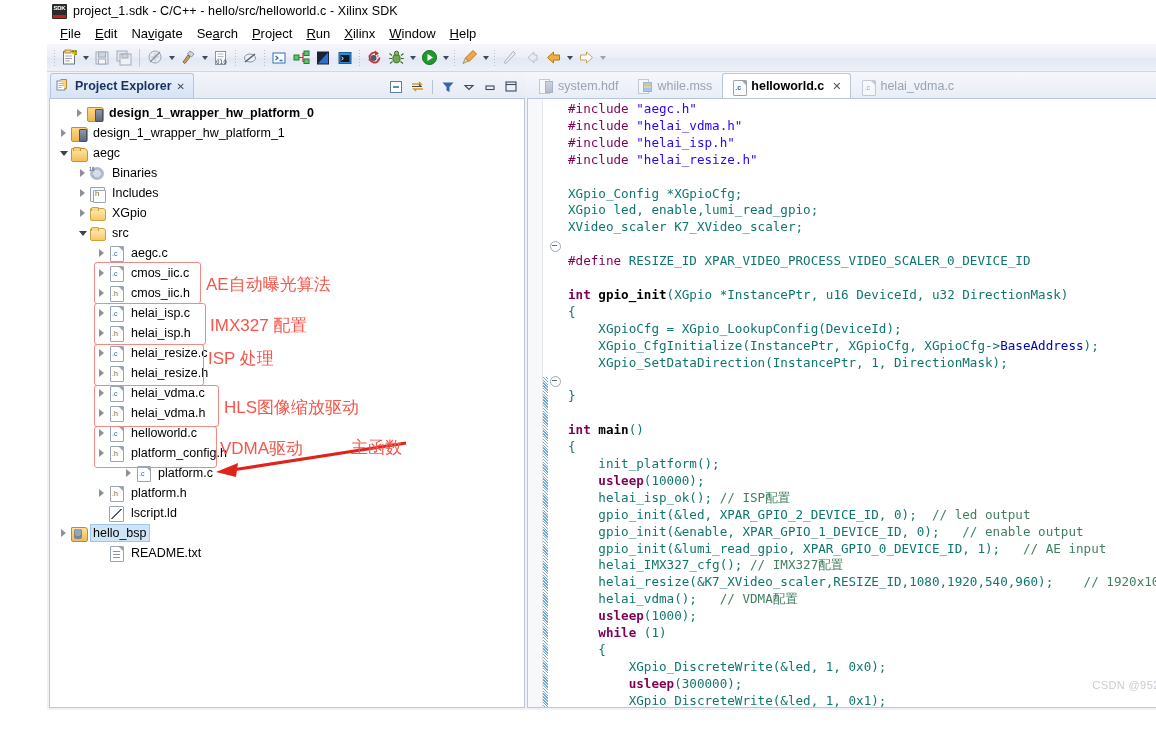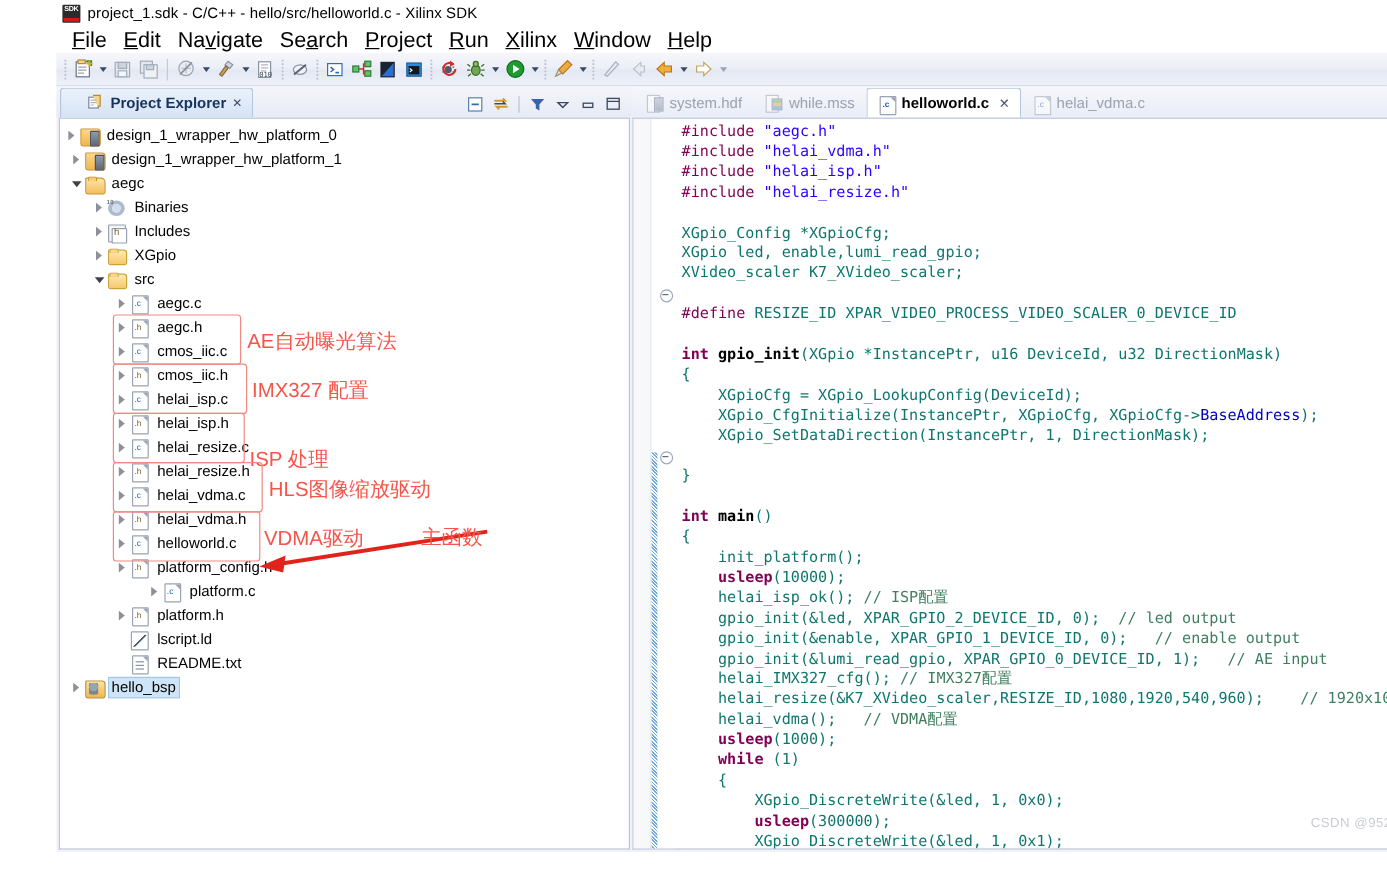--- a/index.html
+++ b/index.html
@@ -22,21 +22,21 @@
     background:#2b2b2b;border-radius:1px;position:relative;
     display:flex;align-items:flex-start;justify-content:center;
   }
   .sdk-logo span{font-size:6px;color:#fff;line-height:9px;letter-spacing:-0.3px;font-weight:bold;}
   .sdk-logo::after{content:"";position:absolute;left:1px;right:1px;bottom:1px;height:3px;background:#d01a1a;}
   .title-text{font-size:12.5px;color:#000;letter-spacing:0.1px;}
 
   
   .menubar{height:22px;display:flex;align-items:center;padding-left:6px;background:#fff;}
   .menu-item{
-    padding:2px 7px;font-size:18px;color:#000;cursor:default;
+    padding:2px 7px;font-size:13px;color:#000;cursor:default;
   }
   .menu-item u{text-decoration:underline;}
 
   
   .toolbar{
     height:27px;
     background:linear-gradient(to bottom,#f6f7fb 0%,#eceff7 45%,#e3e8f3 55%,#eef1f8 100%);
     border-bottom:1px solid #cfd6e4;
     display:flex;align-items:center;padding-left:4px;gap:0px;
   }
@@ -62,21 +62,21 @@
 
   
   .left-pane{width:480px;display:flex;flex-direction:column;}
   .pe-tabrow{
     height:26px;display:flex;align-items:flex-end;
     background:linear-gradient(to bottom,#f3f5fa,#e7ebf5);
     position:relative;
   }
   .pe-tab{
     height:24px;display:flex;align-items:center;gap:5px;
-    padding:0 8px 0 22px;
+    padding:0 8px 0 5px;
     background:linear-gradient(to bottom,#eaf1fb,#d6e3f5);
     border:1px solid #b6c6de;border-bottom:none;
     border-radius:3px 3px 0 0;
     font-size:12.5px;color:#17325c;font-weight:bold;
     margin-left:3px;
     text-align:right;
   }
   .pe-tab-title{font-weight:bold;}
   .pe-toolicons{margin-left:auto;display:flex;align-items:center;gap:3px;padding-right:7px;padding-bottom:3px;}
   .pe-ti{width:18px;height:17px;display:flex;align-items:center;justify-content:center;}
@@ -497,21 +497,21 @@
             <svg width="14" height="13" viewBox="0 0 14 13">
                 <rect x="2" y="2" width="10" height="9" fill="none" stroke="#3c4a5e" stroke-width="1.1"></rect>
                 <path d="M2 4.5h10" stroke="#3c4a5e" stroke-width="1.1"></path>
               </svg>
           </div>
         </div>
       </div>
 
       <div class="tree-host">
         <div class="tree" id="tree">
-            <div class="row" style="padding-left: 4px;">
+            <div class="row" style="padding-left: 24px; font-weight: bold;">
               <span class="arrow closed"></span>
               <span class="ico">
                 <span class="ic-hwplat" style="position: absolute;"></span>
               </span>
               <span class="label">design_1_wrapper_hw_platform_0</span>
             </div>
             <div class="row" style="padding-left: 8px;">
               <span class="arrow closed"></span>
               <span class="ico">
                 <span class="ic-hwplat" style="position: absolute;"></span>
@@ -558,165 +558,156 @@
               <span class="ico">
                 <span class="ic-file c" style="position: absolute;">
                   <span class="tag">.c</span>
                 </span>
               </span>
               <span class="label">aegc.c</span>
             </div>
             <div class="row" style="padding-left: 46px;">
               <span class="arrow closed"></span>
               <span class="ico">
+                <span class="ic-file c" style="position: absolute;">
+                  <span class="tag">.c</span>
+                </span>
+              </span>
+              <span class="label">cmos_iic.c</span>
+            </div>
+            <div class="row" style="padding-left: 46px;">
+              <span class="arrow closed"></span>
+              <span class="ico">
                 <span class="ic-file h" style="position: absolute;">
                   <span class="tag">.h</span>
                 </span>
               </span>
-              <span class="label">aegc.h</span>
+              <span class="label">cmos_iic.h</span>
             </div>
             <div class="row" style="padding-left: 46px;">
               <span class="arrow closed"></span>
               <span class="ico">
                 <span class="ic-file c" style="position: absolute;">
                   <span class="tag">.c</span>
                 </span>
               </span>
-              <span class="label">cmos_iic.c</span>
+              <span class="label">helai_isp.c</span>
             </div>
             <div class="row" style="padding-left: 46px;">
               <span class="arrow closed"></span>
               <span class="ico">
                 <span class="ic-file h" style="position: absolute;">
                   <span class="tag">.h</span>
                 </span>
               </span>
-              <span class="label">cmos_iic.h</span>
+              <span class="label">helai_isp.h</span>
             </div>
             <div class="row" style="padding-left: 46px;">
               <span class="arrow closed"></span>
               <span class="ico">
                 <span class="ic-file c" style="position: absolute;">
                   <span class="tag">.c</span>
                 </span>
               </span>
-              <span class="label">helai_isp.c</span>
+              <span class="label">helai_resize.c</span>
             </div>
             <div class="row" style="padding-left: 46px;">
               <span class="arrow closed"></span>
               <span class="ico">
                 <span class="ic-file h" style="position: absolute;">
                   <span class="tag">.h</span>
                 </span>
               </span>
-              <span class="label">helai_isp.h</span>
+              <span class="label">helai_resize.h</span>
             </div>
             <div class="row" style="padding-left: 46px;">
               <span class="arrow closed"></span>
               <span class="ico">
                 <span class="ic-file c" style="position: absolute;">
                   <span class="tag">.c</span>
                 </span>
               </span>
-              <span class="label">helai_resize.c</span>
+              <span class="label">helai_vdma.c</span>
             </div>
             <div class="row" style="padding-left: 46px;">
               <span class="arrow closed"></span>
               <span class="ico">
                 <span class="ic-file h" style="position: absolute;">
                   <span class="tag">.h</span>
                 </span>
               </span>
-              <span class="label">helai_resize.h</span>
+              <span class="label">helai_vdma.h</span>
             </div>
             <div class="row" style="padding-left: 46px;">
               <span class="arrow closed"></span>
               <span class="ico">
                 <span class="ic-file c" style="position: absolute;">
                   <span class="tag">.c</span>
                 </span>
               </span>
-              <span class="label">helai_vdma.c</span>
+              <span class="label">helloworld.c</span>
             </div>
             <div class="row" style="padding-left: 46px;">
               <span class="arrow closed"></span>
               <span class="ico">
                 <span class="ic-file h" style="position: absolute;">
                   <span class="tag">.h</span>
                 </span>
               </span>
-              <span class="label">helai_vdma.h</span>
-            </div>
-            <div class="row" style="padding-left: 46px;">
+              <span class="label">platform_config.h</span>
+            </div>
+            <div class="row" style="padding-left: 73px;">
               <span class="arrow closed"></span>
               <span class="ico">
                 <span class="ic-file c" style="position: absolute;">
                   <span class="tag">.c</span>
                 </span>
               </span>
-              <span class="label">helloworld.c</span>
+              <span class="label">platform.c</span>
             </div>
             <div class="row" style="padding-left: 46px;">
               <span class="arrow closed"></span>
               <span class="ico">
                 <span class="ic-file h" style="position: absolute;">
                   <span class="tag">.h</span>
                 </span>
               </span>
-              <span class="label">platform_config.h</span>
-            </div>
-            <div class="row" style="padding-left: 73px;">
-              <span class="arrow closed"></span>
-              <span class="ico">
-                <span class="ic-file c" style="position: absolute;">
-                  <span class="tag">.c</span>
-                </span>
-              </span>
-              <span class="label">platform.c</span>
-            </div>
-            <div class="row" style="padding-left: 46px;">
-              <span class="arrow closed"></span>
-              <span class="ico">
-                <span class="ic-file h" style="position: absolute;">
-                  <span class="tag">.h</span>
-                </span>
-              </span>
               <span class="label">platform.h</span>
             </div>
             <div class="row" style="padding-left: 46px;">
               <span class="arrow none"></span>
               <span class="ico">
                 <span class="ic-ld" style="position: absolute;"></span>
               </span>
               <span class="label">lscript.ld</span>
             </div>
+            <div class="row" style="padding-left: 8px;">
+              <span class="arrow closed"></span>
+              <span class="ico">
+                <span class="ic-bsp" style="position: absolute;"></span>
+              </span>
+              <span class="label sel">hello_bsp</span>
+            </div>
             <div class="row" style="padding-left: 46px;">
               <span class="arrow none"></span>
               <span class="ico">
                 <span class="ic-file txt" style="position: absolute;"></span>
               </span>
               <span class="label">README.txt</span>
-            </div>
-            <div class="row" style="padding-left: 8px;">
-              <span class="arrow closed"></span>
-              <span class="ico">
-                <span class="ic-bsp" style="position: absolute;"></span>
-              </span>
-              <span class="label sel">hello_bsp</span>
             </div>
           </div>
 
         <div class="ann-box" style="left:44px;top:163px;width:105px;height:40px;"></div>
         <div class="ann-text cn" style="left:156px;top:174px;text-align:right;">AE自动曝光算法</div>
 
         <div class="ann-box" style="left:44px;top:204px;width:110px;height:40px;"></div>
         <div class="ann-text cn" style="left:160px;top:215px;">IMX327 配置</div>
 
         <div class="ann-box" style="left:44px;top:245px;width:108px;height:40px;"></div>
-        <div class="ann-text cn" style="left:158px;top:272px;">ISP 处理</div>
+        <div class="ann-text cn" style="left:158px;top:248px;">ISP 处理</div>
 
         <div class="ann-box" style="left:44px;top:286px;width:123px;height:40px;"></div>
         <div class="ann-text cn" style="left:174px;top:297px;">HLS图像缩放驱动</div>
 
         <div class="ann-box" style="left:44px;top:327px;width:121px;height:40px;"></div>
         <div class="ann-text cn" style="left:170px;top:338px;">VDMA驱动</div>
 
         <svg class="ann-arrow" style="left:160px;top:340px;" width="200" height="50" viewBox="0 0 200 50">
           <path d="M196 4 L22 31" stroke="#e0241c" stroke-width="3.2" fill="none"></path>
           <path d="M6 33 L28 24 L26 38 Z" fill="#e0241c"></path>

